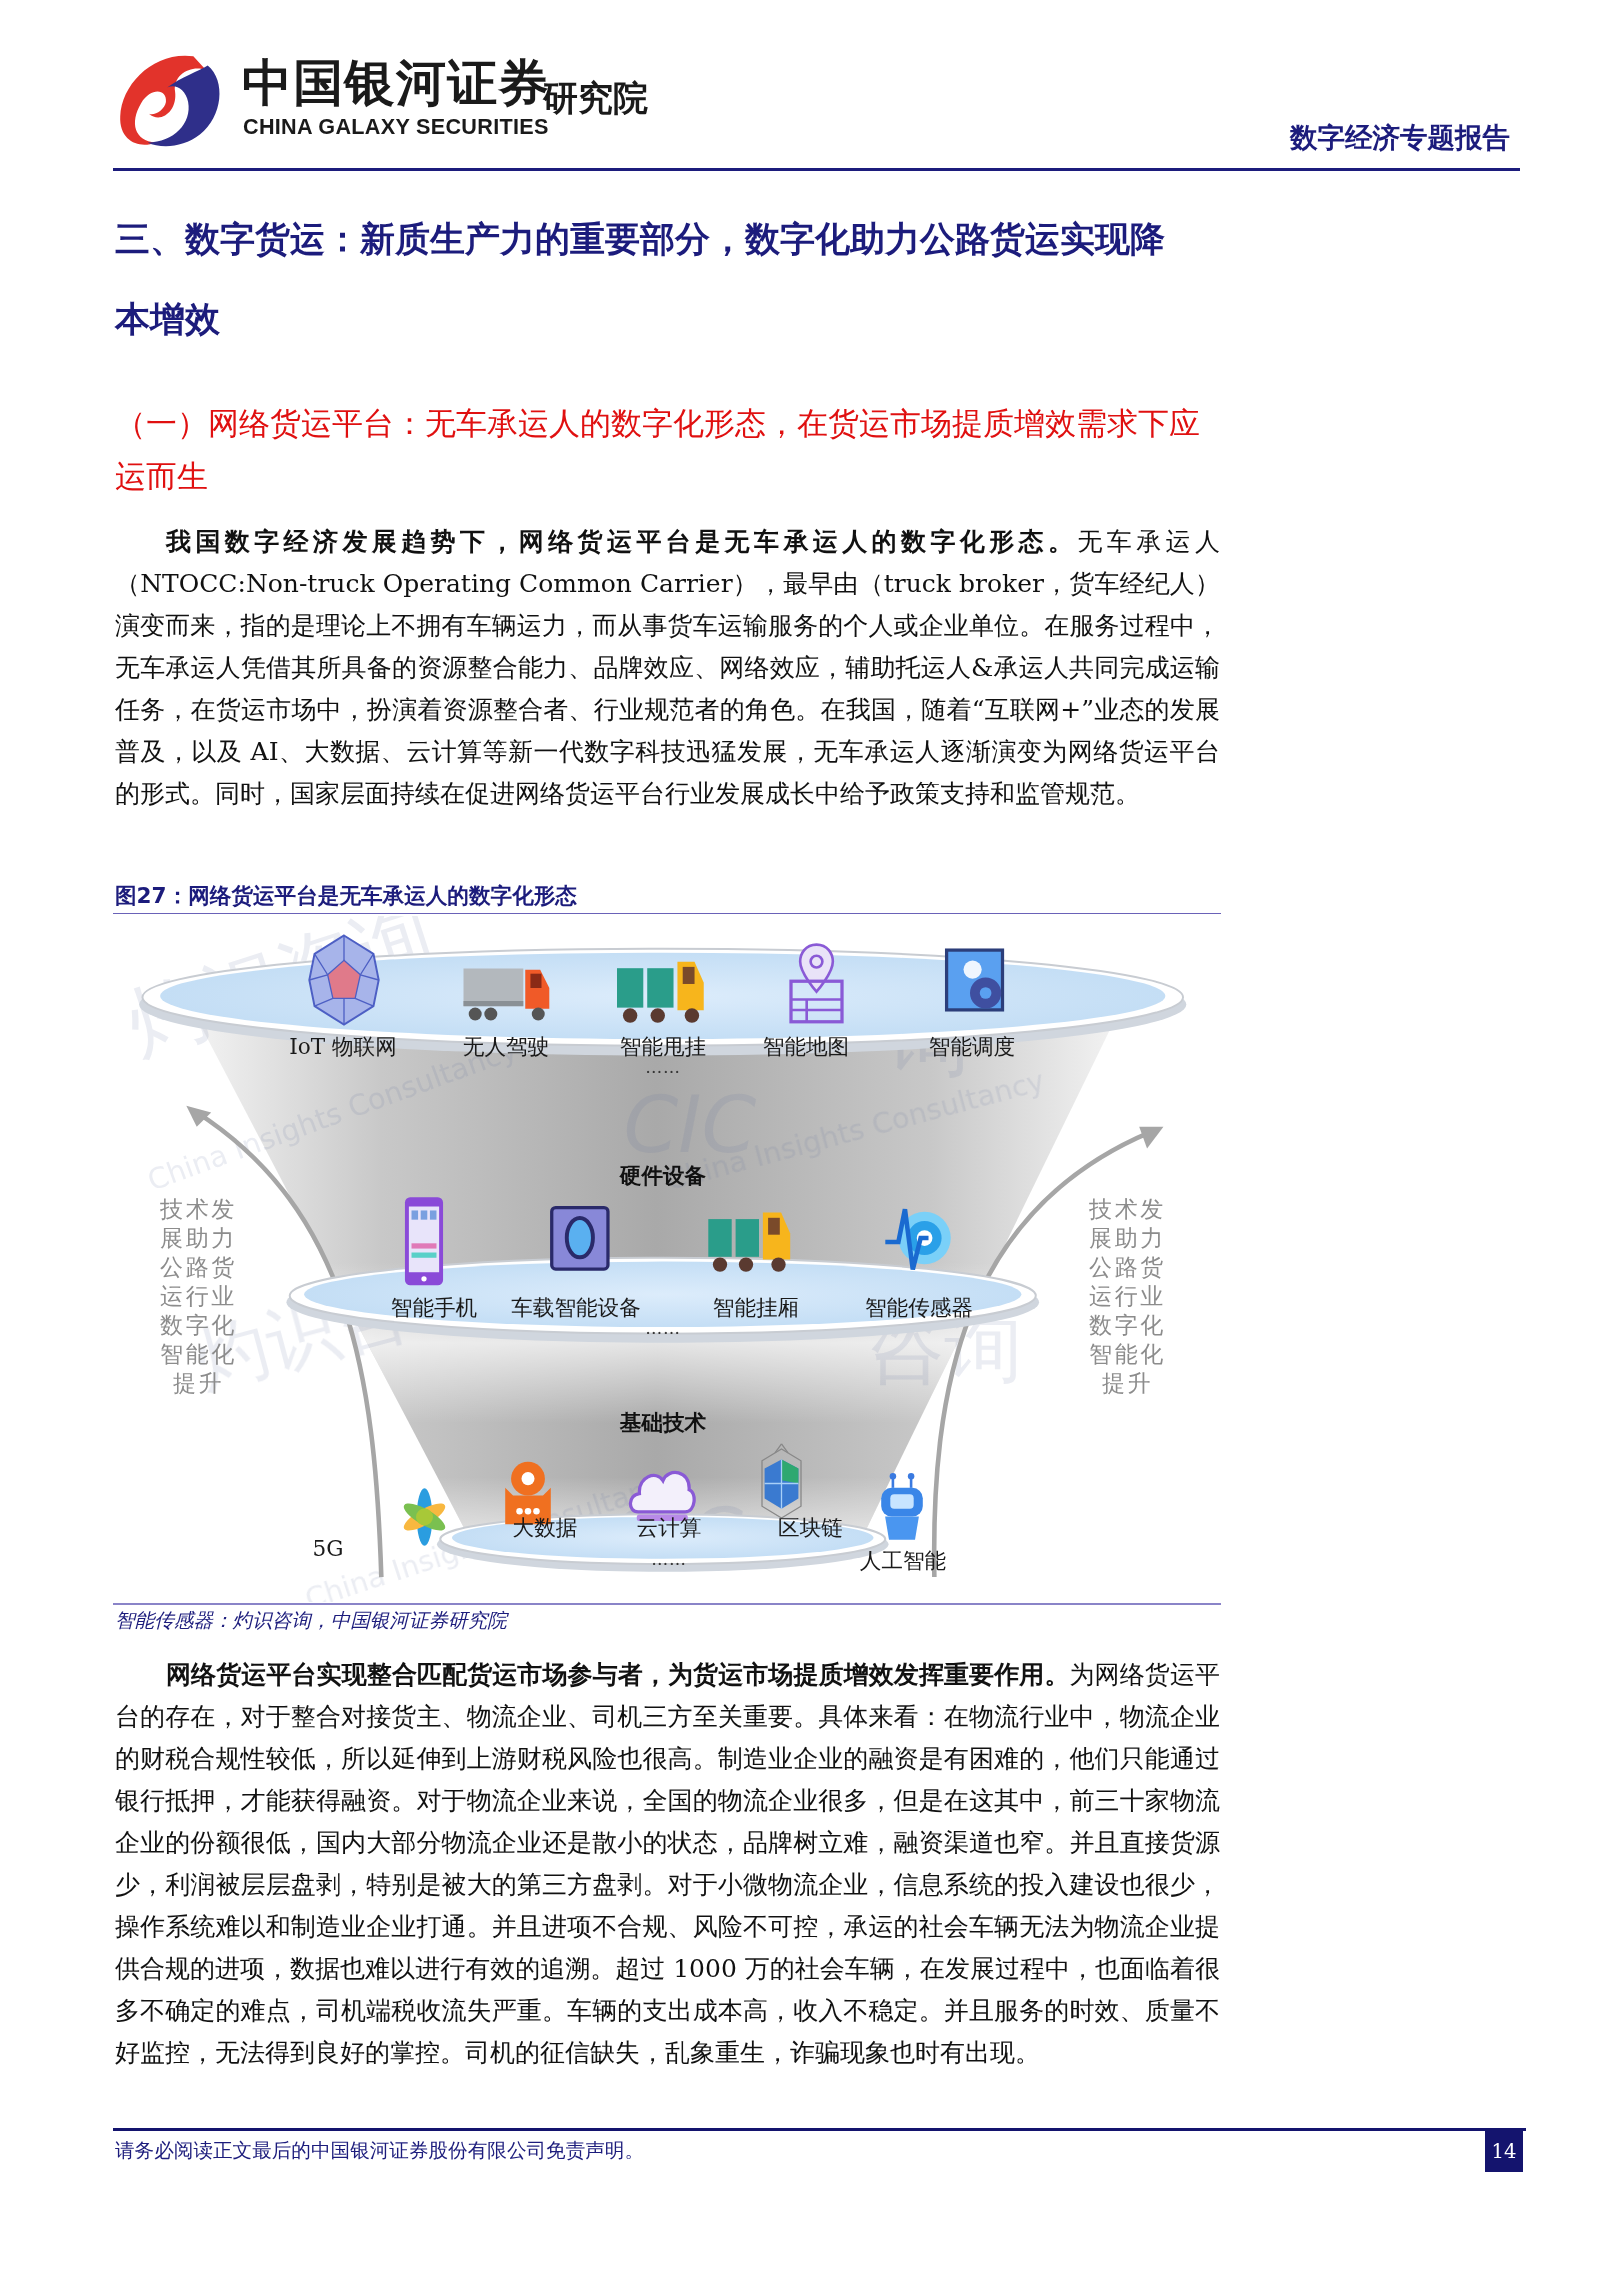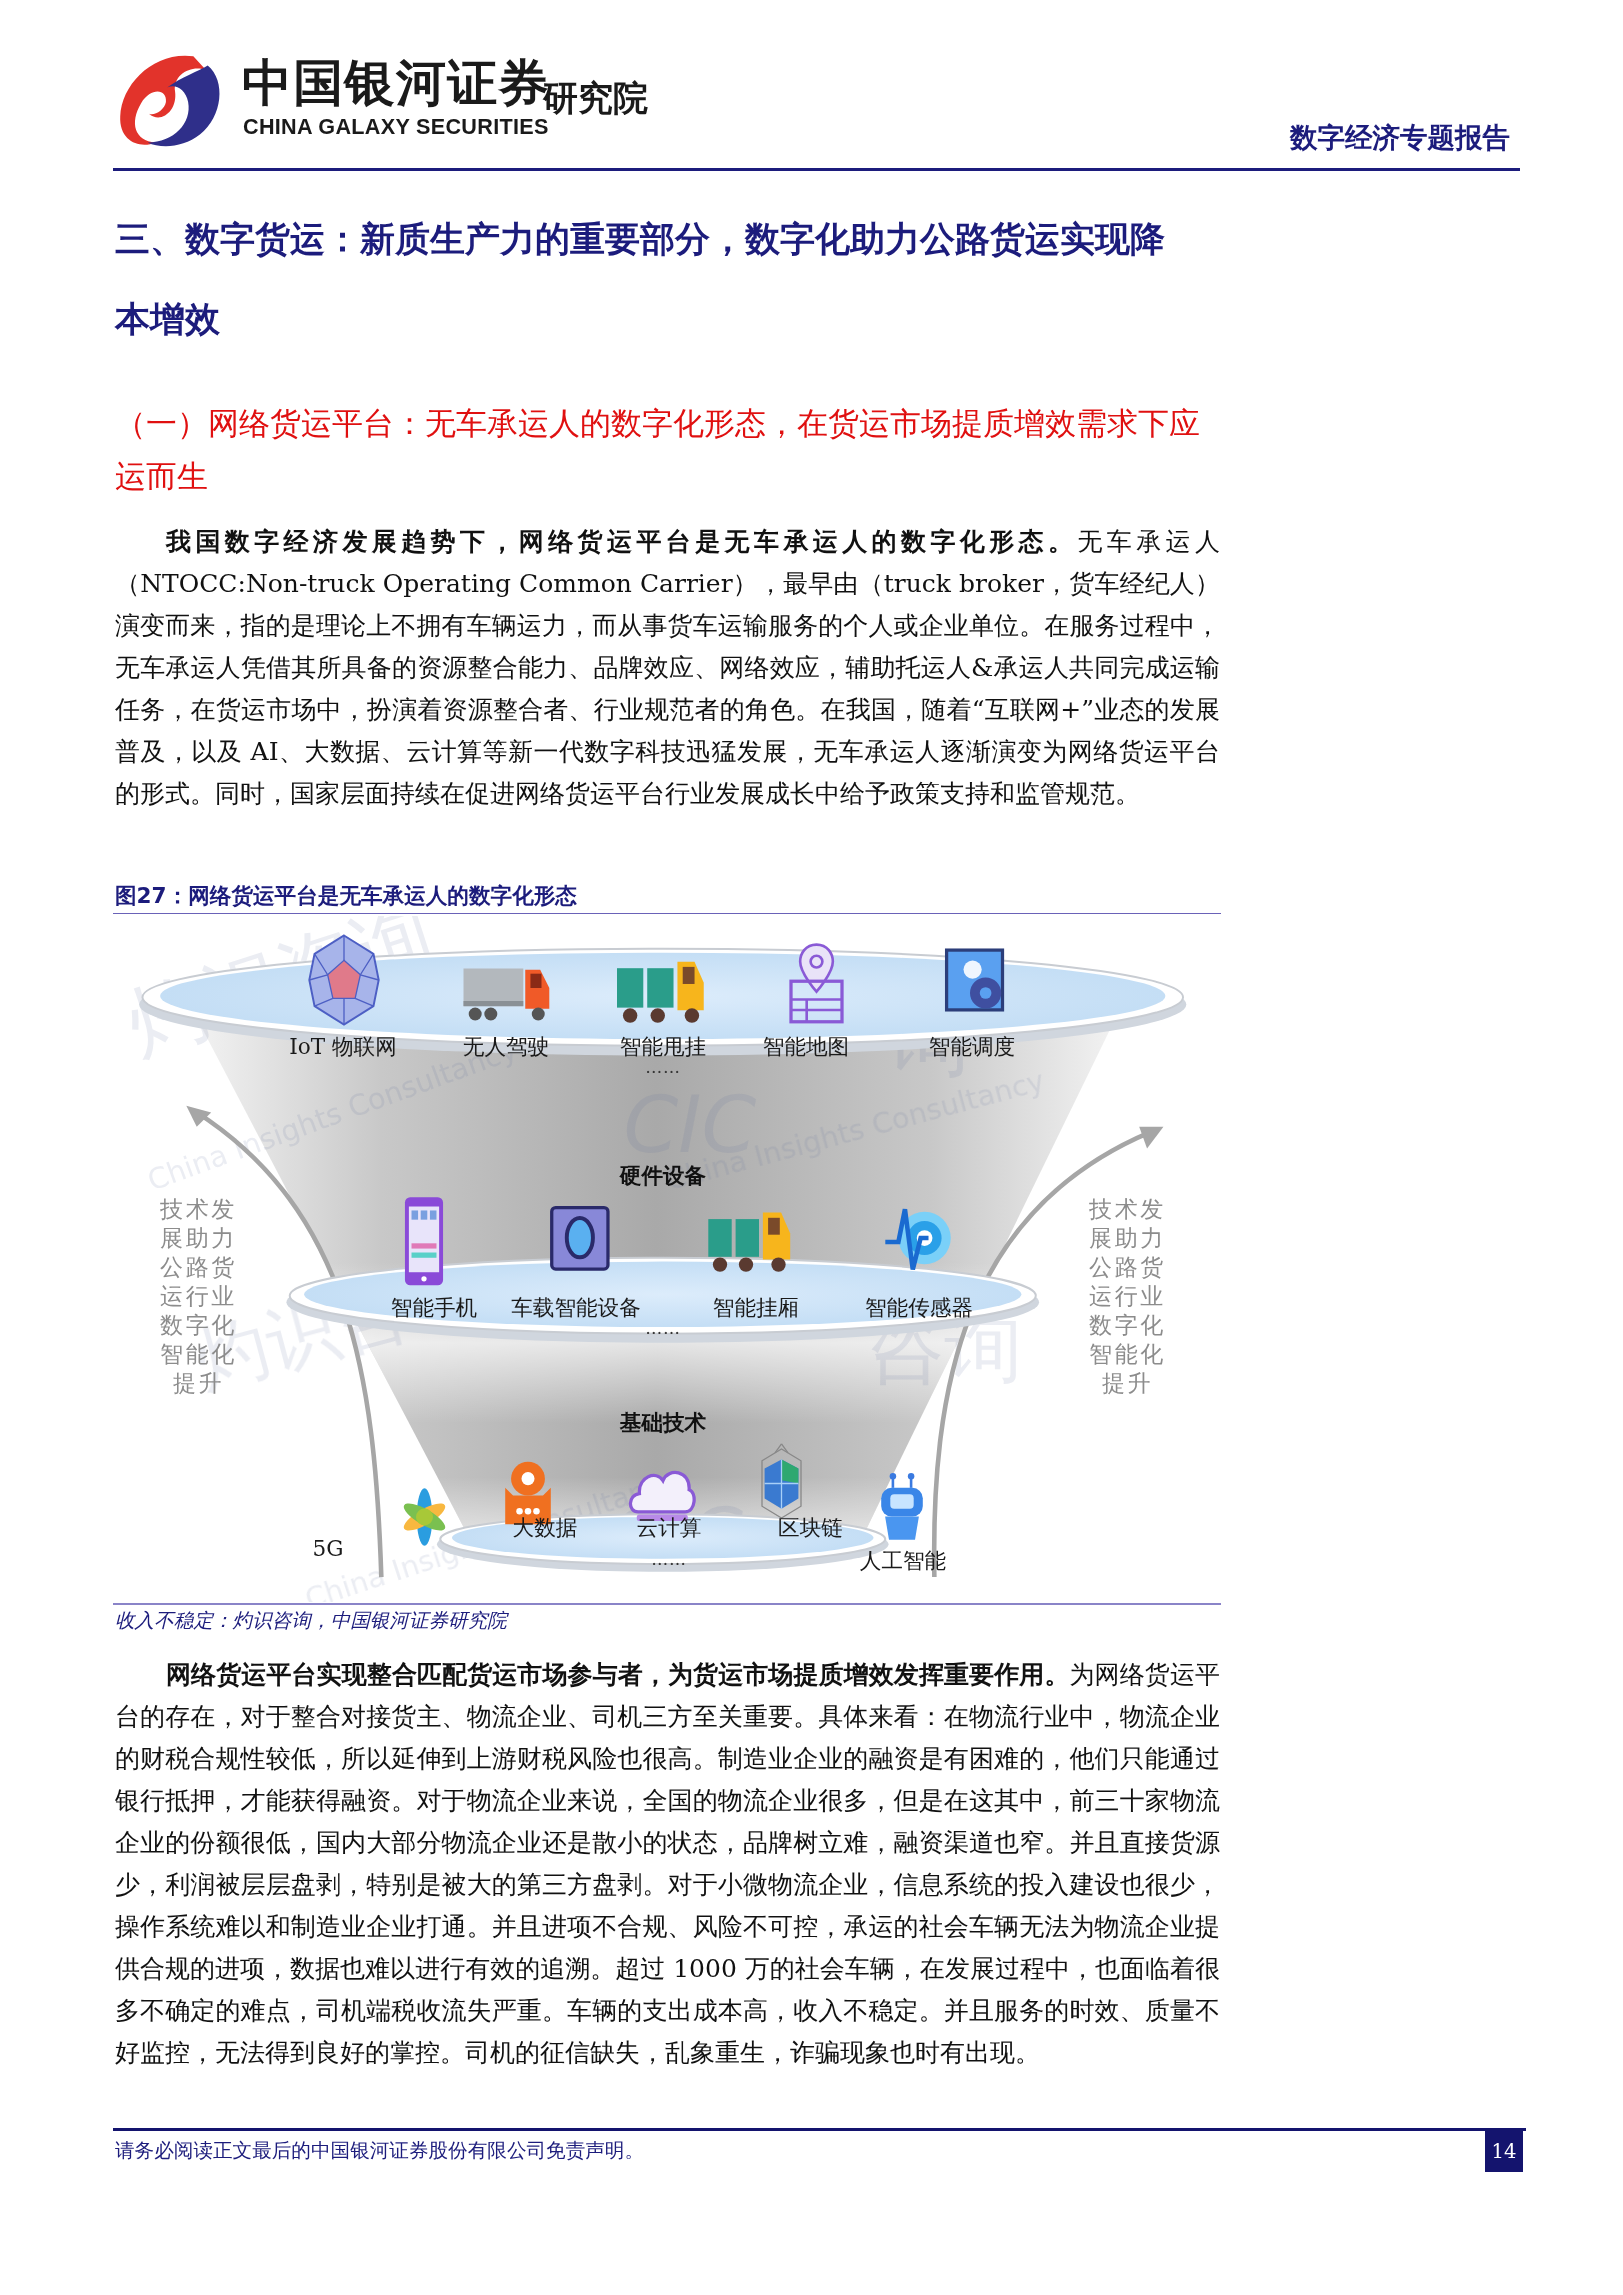--- a/index.html
+++ b/index.html
@@ -280,20 +280,20 @@
     <div>展助力</div>
     <div>公路货</div>
     <div>运行业</div>
     <div>数字化</div>
     <div>智能化</div>
     <div>提升</div>
   </div>
 </div>
 
 <div class="abs fig-src-rule"></div>
-<div class="abs fig-src">收入不稳定：灼识咨询，中国银河证券研究院</div>
+<div class="abs fig-src">智能传感器：灼识咨询，中国银河证券研究院</div>
 
 <div class="abs para" style="top:1654px;"><b>网络货运平台实现整合匹配货运市场参与者，为货运市场提质增效发挥重要作用。</b><span>为网络货运平台的存在，对于整合对接货主、物流企业、司机三方至关重要。具体来看：在物流行业中，物流企业的财税合规性较低，所以延伸到上游财税风险也很高。制造业企业的融资是有困难的，他们只能通过银行抵押，才能获得融资。对于物流企业来说，全国的物流企业很多，但是在这其中，前三十家物流企业的份额很低，国内大部分物流企业还是散小的状态，品牌树立难，融资渠道也窄。并且直接货源少，利润被层层盘剥，特别是被大的第三方盘剥。对于小微物流企业，信息系统的投入建设也很少，操作系统难以和制造业企业打通。并且进项不合规、风险不可控，承运的社会车辆无法为物流企业提供合规的进项，数据也难以进行有效的追溯。超过 1000 万的社会车辆，在发展过程中，也面临着很多不确定的难点，司机端税收流失严重。车辆的支出成本高，收入不稳定。并且服务的时效、质量不好监控，无法得到良好的掌控。司机的征信缺失，乱象重生，诈骗现象也时有出现。</span></div>
 
 <div class="abs footer-rule"></div>
 <div class="abs footer-text">请务必阅读正文最后的中国银河证券股份有限公司免责声明。</div>
 <div class="abs page-box">14</div>
 
 
 </body></html>

